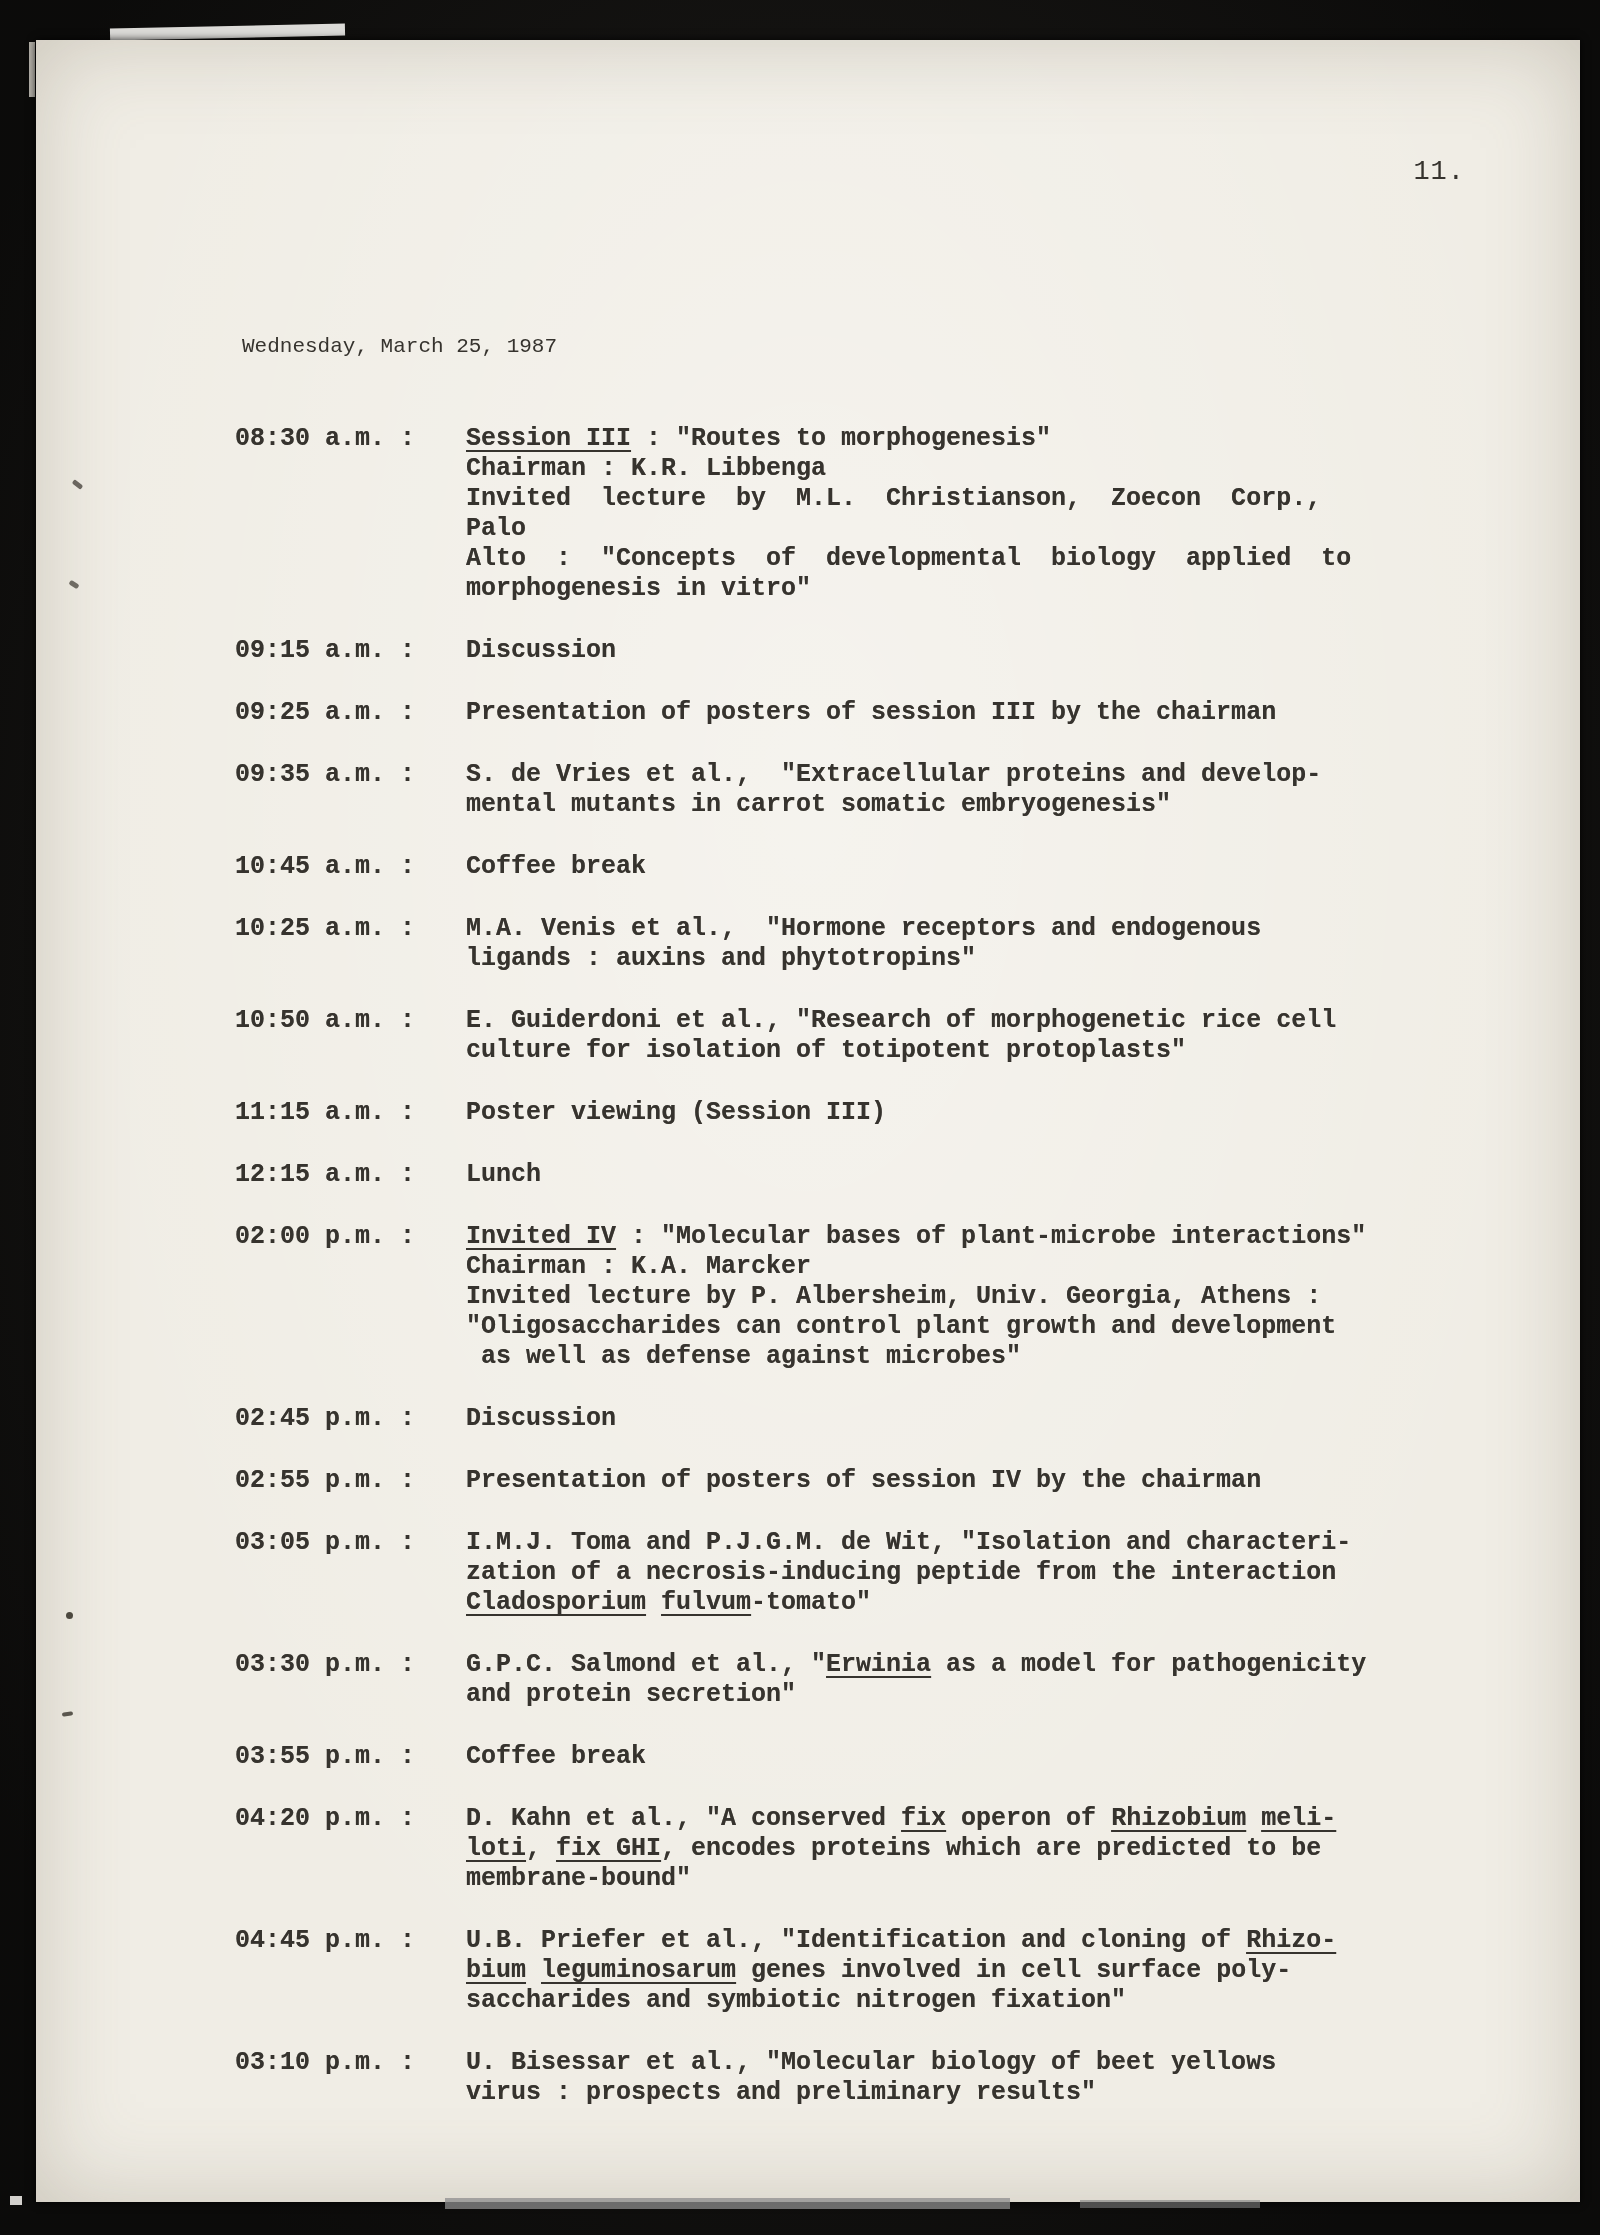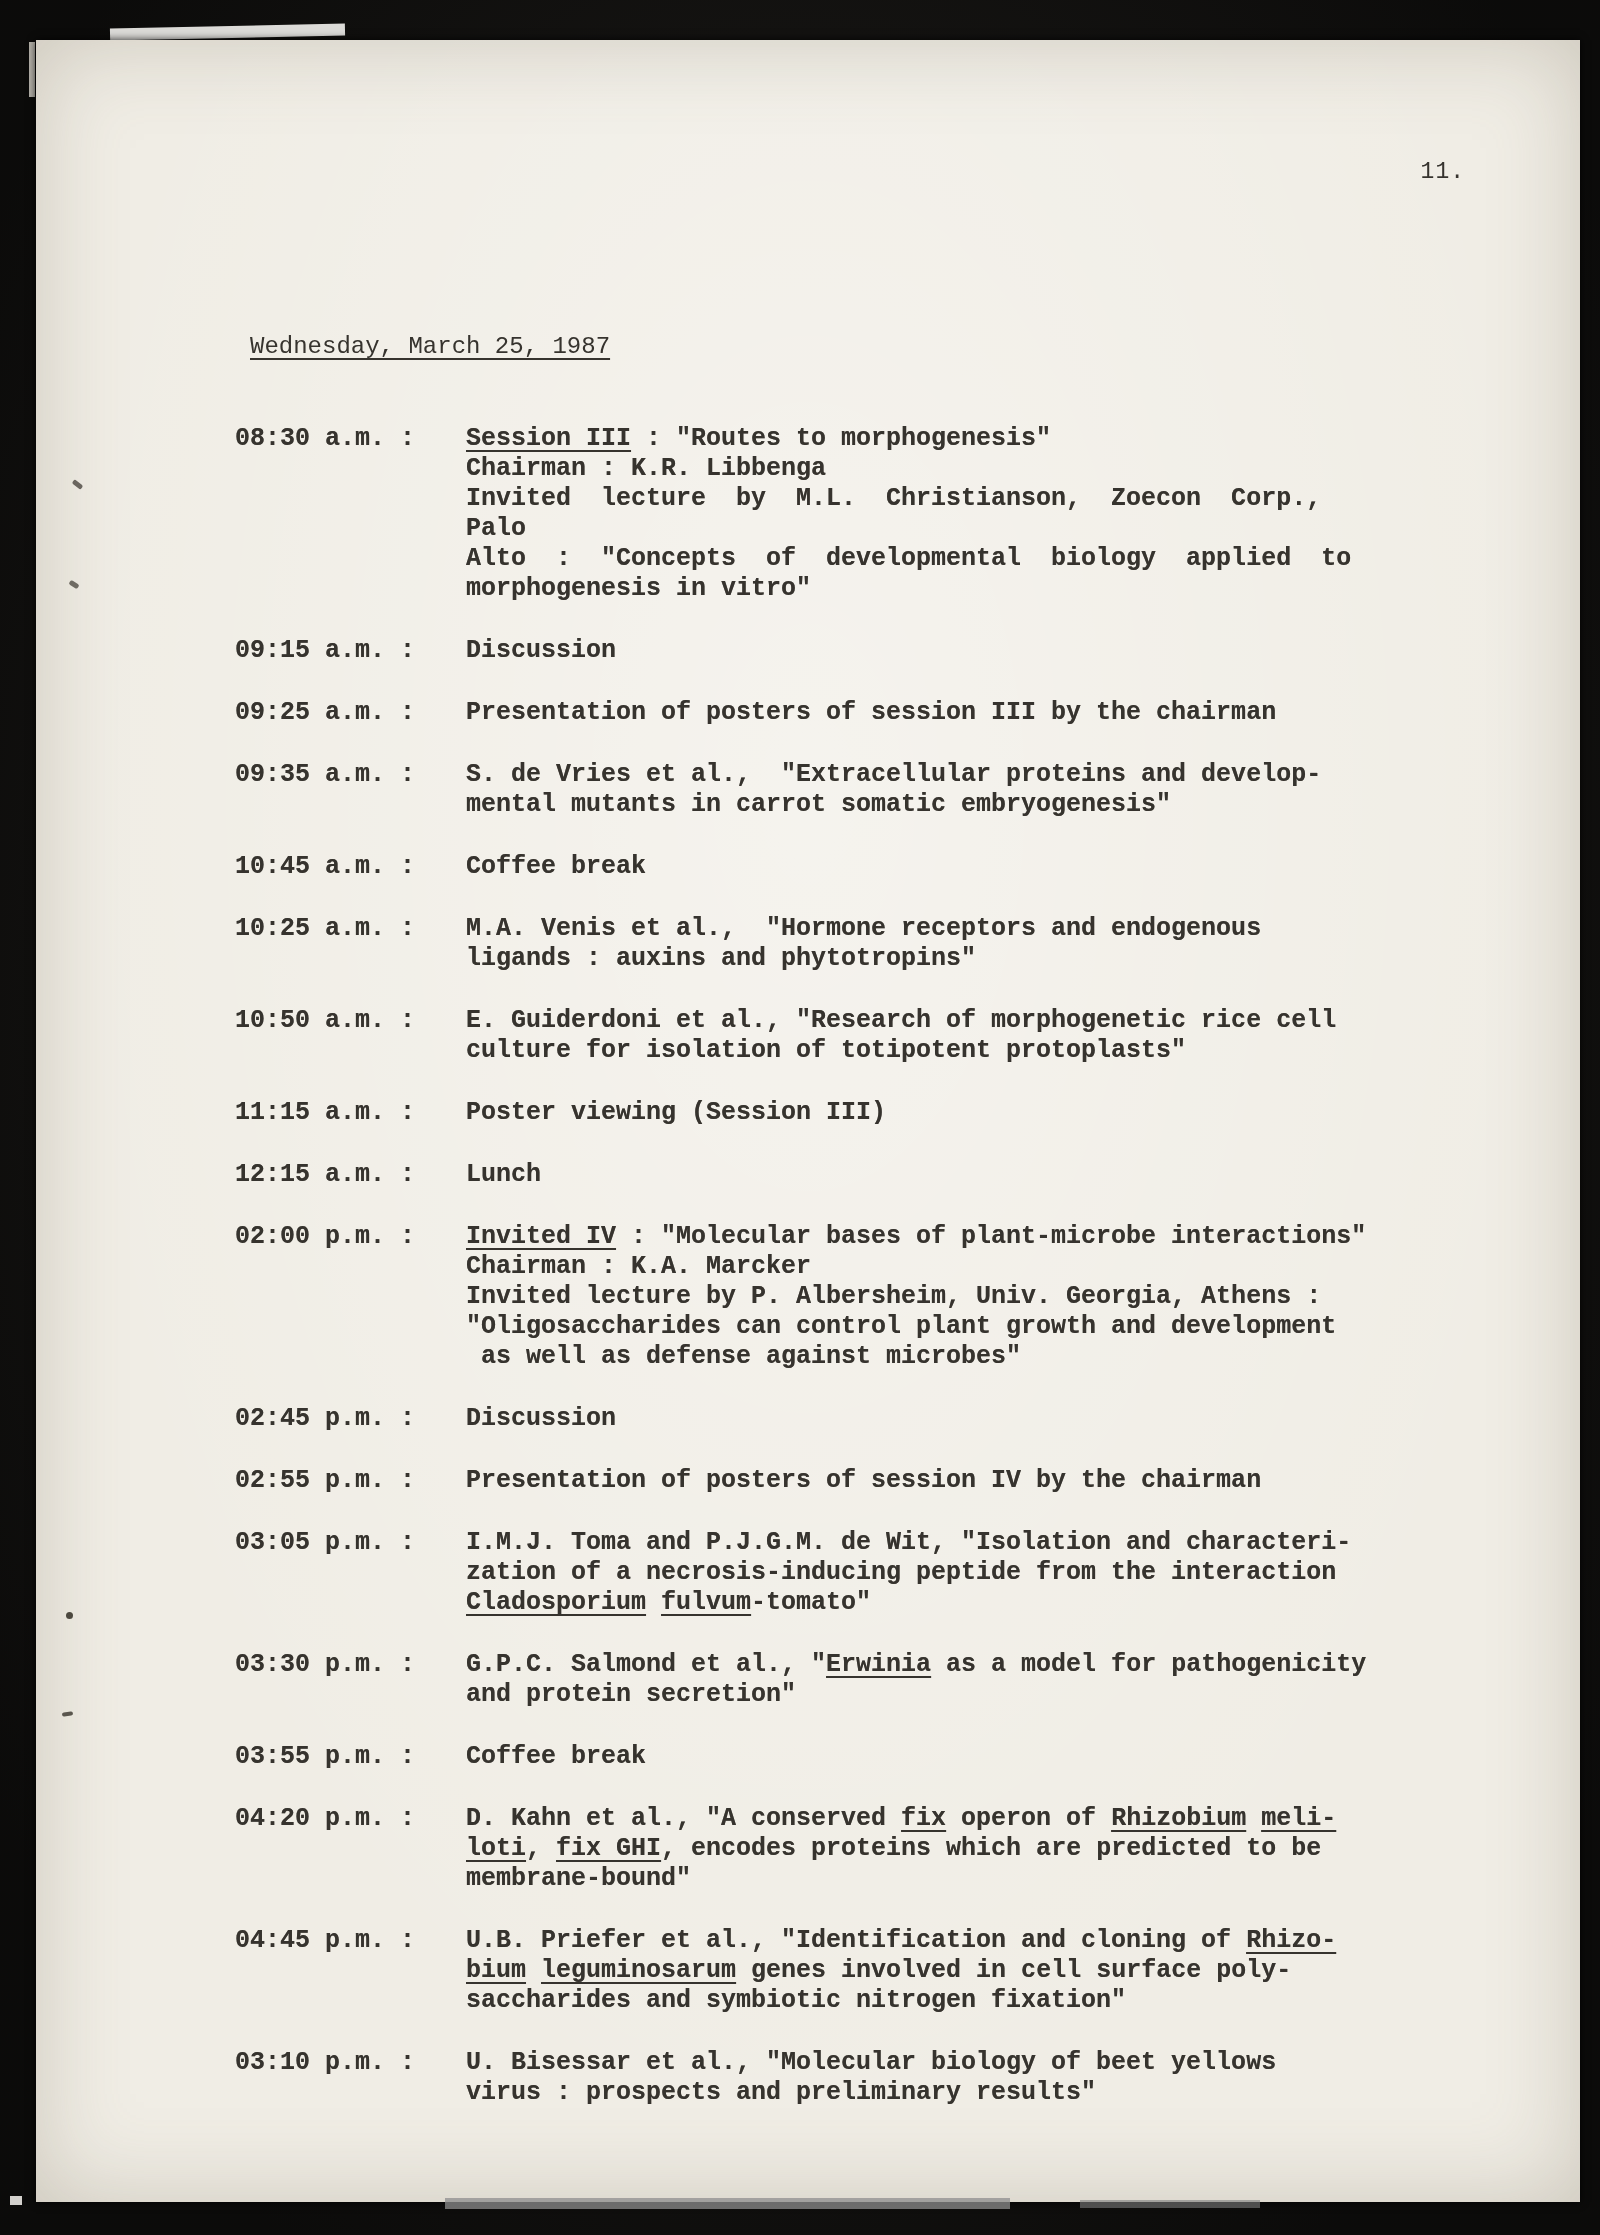--- a/index.html
+++ b/index.html
@@ -12,26 +12,26 @@
   }
   .paper{
     position:absolute;left:36px;top:40px;width:1544px;height:2162px;
     background:
       radial-gradient(ellipse at 50% 35%, rgba(255,255,255,0.35), rgba(255,255,255,0) 70%),
       var(--paper,#f0ede5);
     box-shadow: inset 0 0 90px rgba(110,100,80,0.28), 0 0 8px rgba(0,0,0,0.85);
   }
   .page-number{
     position:absolute;top:117px;right:115px;
-    font-size:23px;line-height:30px;color:var(--ink,#36332e);letter-spacing:1px;margin-left:38px;
+    font-size:27px;line-height:30px;color:var(--ink,#36332e);letter-spacing:1px;margin-left:38px;
   }
   .heading{
-    position:absolute;top:292px;left:214px;
-    font-size:24px;line-height:30px;color:var(--ink,#36332e);
-    text-decoration:underline;text-decoration-thickness:2px;text-underline-offset:5px;
+    position:absolute;top:292px;left:206px;
+    font-size:21px;line-height:30px;color:var(--ink,#36332e);
+    text-decoration-thickness:2px;text-underline-offset:5px;
     white-space:pre;
   }
   .schedule{position:absolute;top:384px;left:199px;width:1180px;}
   .entry{display:grid;grid-template-columns:231px 945px;margin-bottom:32px;}
   .entry-time,.entry-body{
     font-size:25px;line-height:30px;color:var(--ink,#36332e);
     white-space:pre-wrap;
     text-shadow:0 0 0.5px rgba(40,36,30,0.55);
     font-weight:bold;
   }

